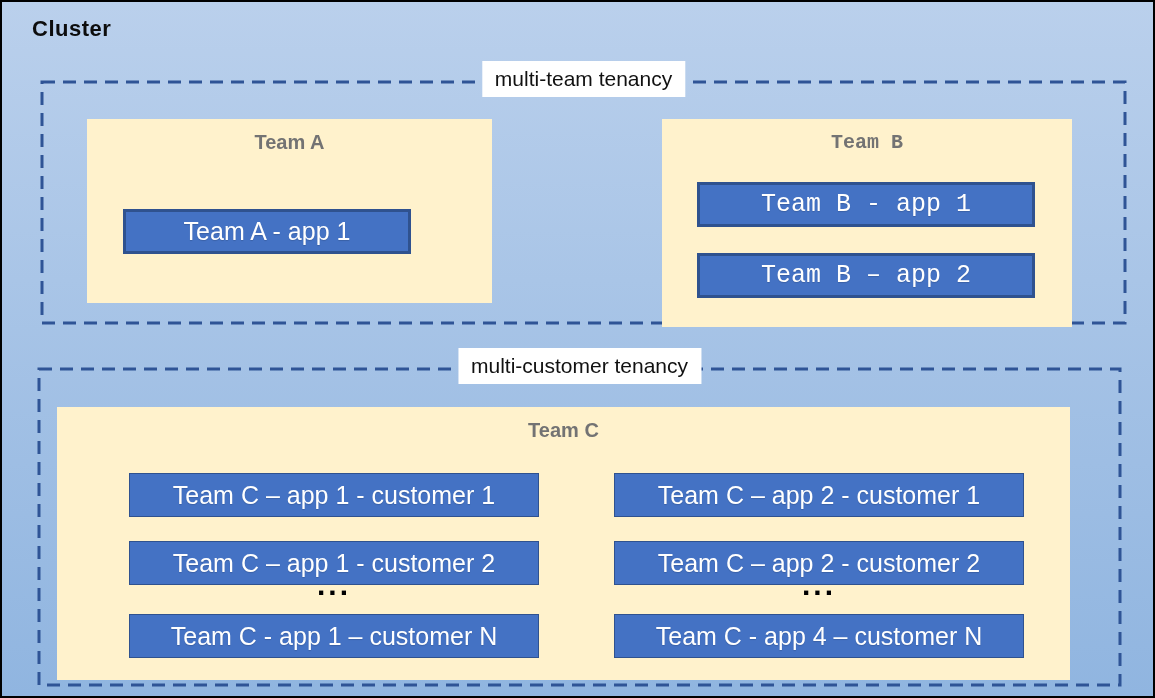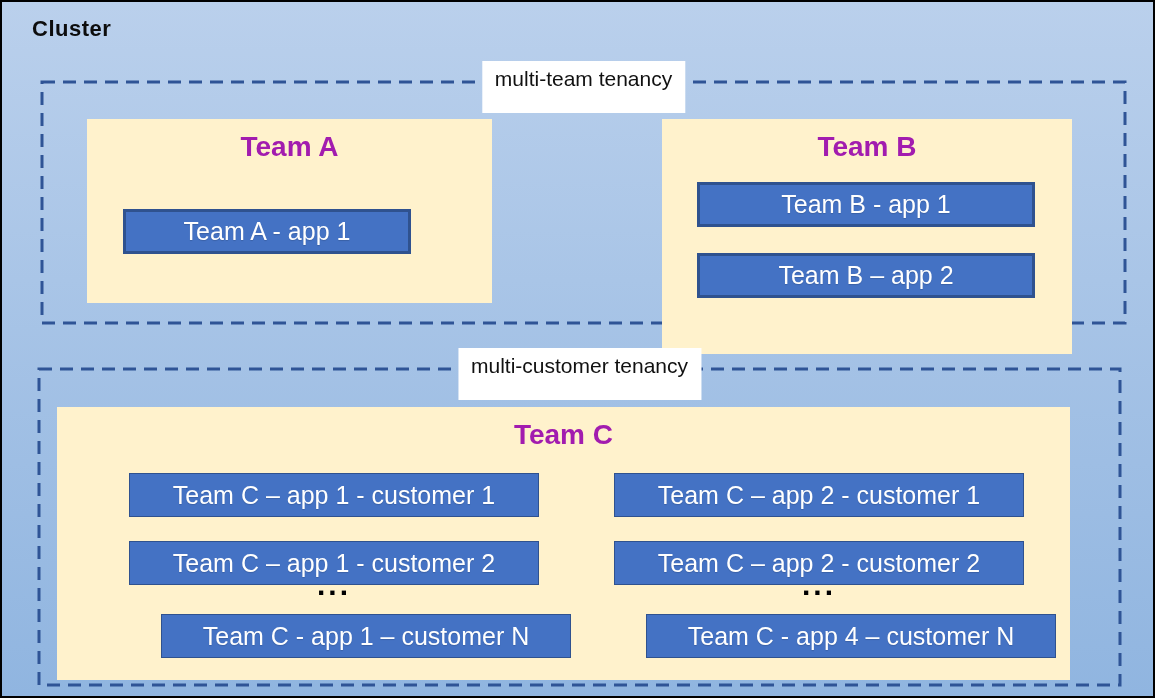--- a/index.html
+++ b/index.html
@@ -30,46 +30,46 @@
 
   .tenancy-label {
     position: absolute;
     top: -19px;
     left: 50%;
     transform: translateX(-50%);
     background: #ffffff;
     color: #111111;
     font-size: 21px;
     line-height: 1.0;
-    padding: 7px 13px 24px 13px;
+    padding: 7px 13px 8px 13px;
     white-space: nowrap;
     z-index: 3;
   }
 
   .box-multi-team  { left: 38px; top: 78px;  width: 1087px; height: 245px; }
   .box-multi-cust  { left: 35px; top: 365px; width: 1085px; height: 320px; }
 
   .team-panel {
     position: absolute;
     background: #FFF2CC;
     z-index: 2;
   }
   .team-title {
     position: absolute;
     top: 12px;
     left: 0;
     width: 100%;
     text-align: center;
-    font-size: 28px;
+    font-size: 20px;
     font-weight: 700;
-    color: #a21caf;
+    color: #737373;
   }
 
   .panel-team-a { left: 47px;  top: 39px; width: 405px;  height: 184px; }
-  .panel-team-b { left: 622px; top: 39px; width: 410px;  height: 235px; }
+  .panel-team-b { left: 622px; top: 39px; width: 410px;  height: 208px; font-family: Liberation Mono, monospace; }
   .panel-team-c { left: 20px;  top: 40px; width: 1013px; height: 273px; }
 
   .app-box {
     position: absolute;
     background: #4472C4;
     color: #ffffff;
     display: flex;
     align-items: center;
     justify-content: center;
     font-size: 25px;
@@ -81,21 +81,21 @@
 
   .app-a1 { left: 36px; top: 90px;  width: 288px; height: 45px; }
   .app-b1 { left: 35px; top: 63px;  width: 338px; height: 45px; }
   .app-b2 { left: 35px; top: 134px; width: 338px; height: 45px; }
 
   .c-row { width: 410px; height: 44px; }
   .c-col1 { left: 72px; }
   .c-col2 { left: 557px; }
   .c-row1 { top: 66px; }
   .c-row2 { top: 134px; }
-  .c-rowN { top: 207px; margin-left: 32px; }
+  .c-rowN { top: 207px; }
 
   .ellipsis {
     position: absolute;
     top: 163px;
     width: 410px;
     text-align: center;
     font-size: 30px;
     font-weight: 700;
     color: #000000;
     letter-spacing: 3px;

